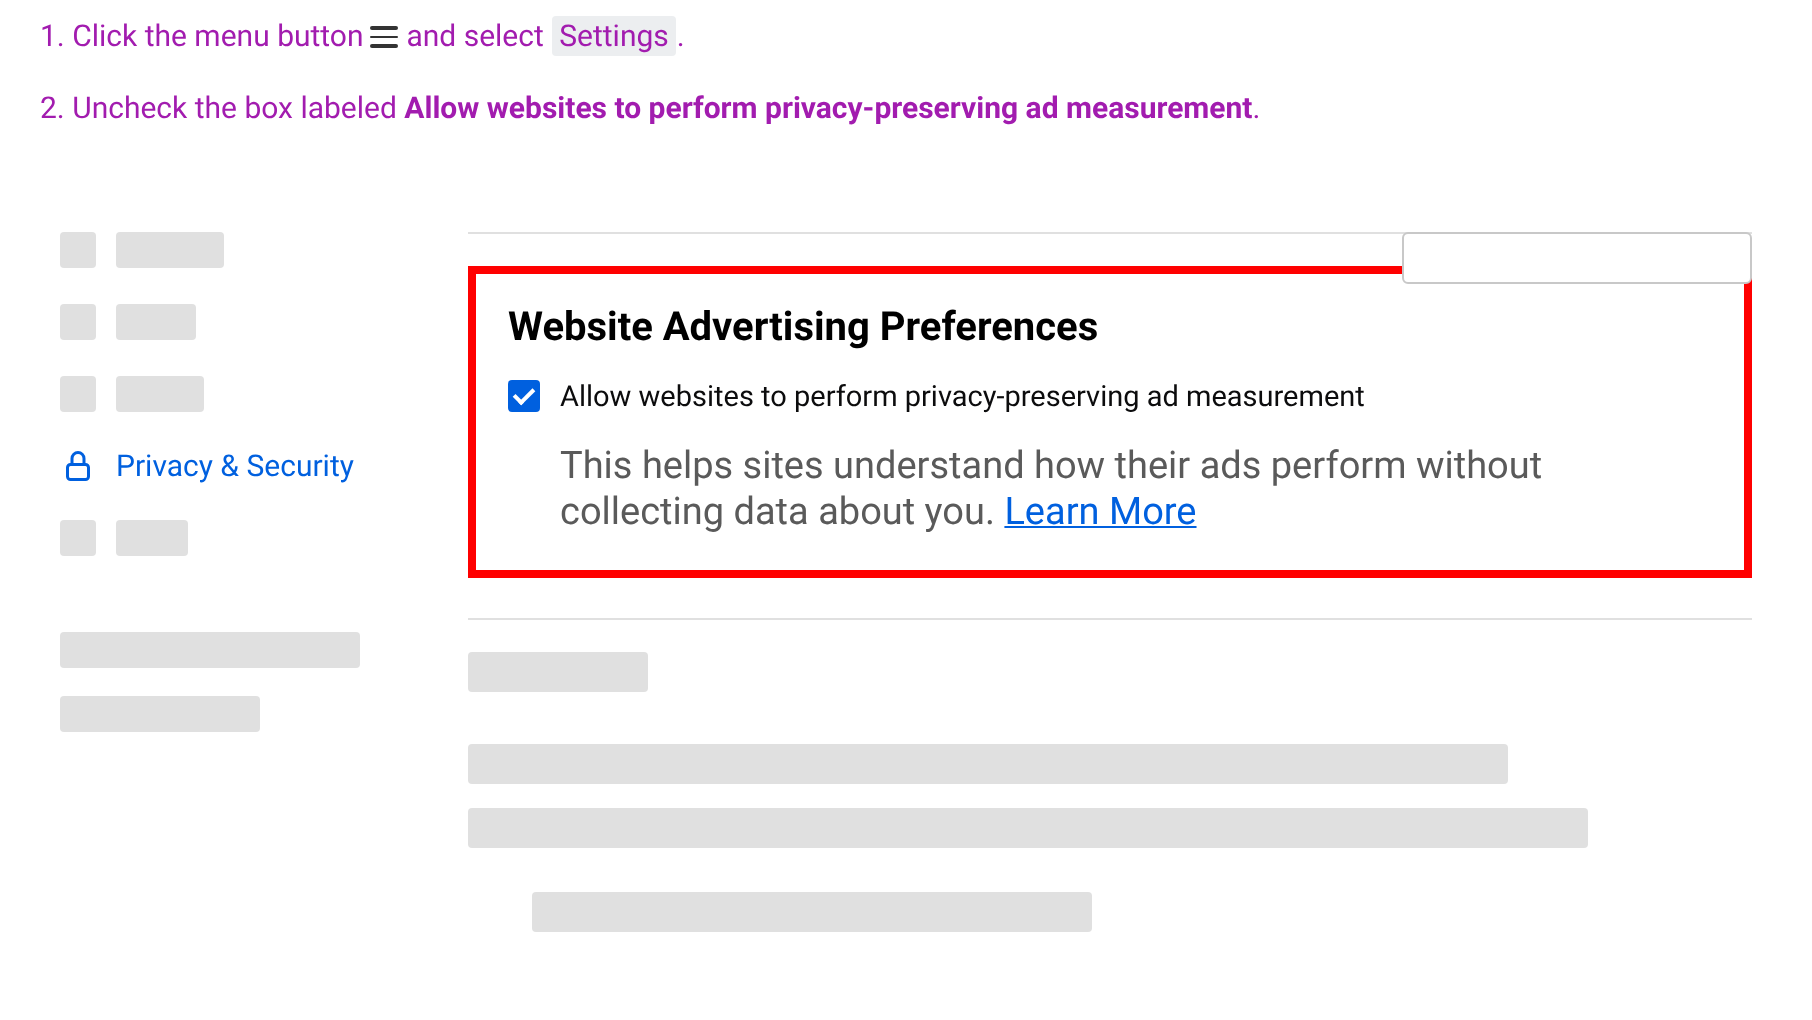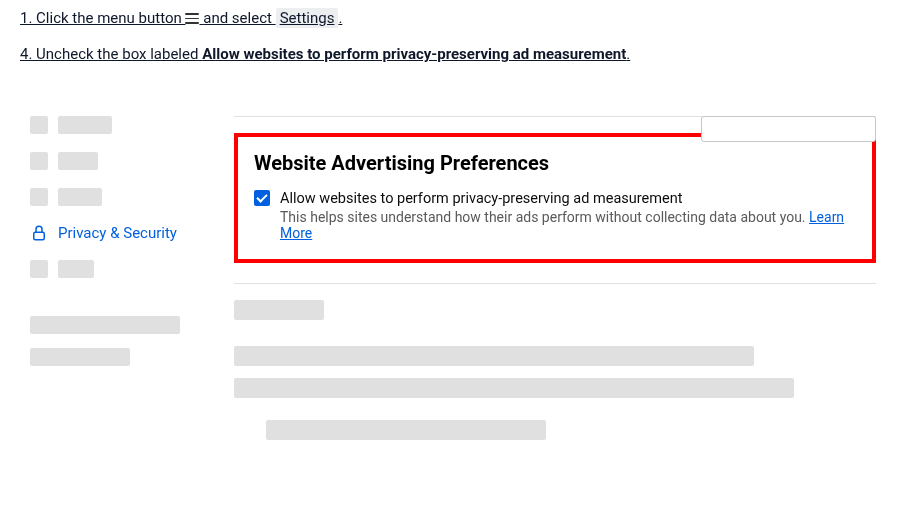--- a/index.html
+++ b/index.html
@@ -5,21 +5,21 @@
     * { box-sizing: border-box; margin: 0; padding: 0; }
     body {
       font-family: -apple-system, BlinkMacSystemFont, "Segoe UI", Roboto, Helvetica, Arial, sans-serif;
       background: #fff;
       color: #1c1e21;
       width: 906px;
       padding: 6px 20px 20px 20px;
     }
     
     .steps { margin-bottom: 30px; }
-    .step { font-size: 15px; line-height: 1.6; margin-bottom: 12px; color: #0f172a; text-decoration: underline; }
+    .step { font-size: 15px; line-height: 1.6; margin-bottom: 12px; color: #a21caf; }
     .inline-code {
       background: #eceef0;
       padding: 1px 4px;
       border-radius: 2px;
       font-size: 15px;
     }
     .italic { font-style: italic; }
     .bold { font-weight: 700; }
     
     .menu-icon {
@@ -87,36 +87,36 @@
     .cb::after {
       content: "";
       position: absolute;
       left: 5px; top: 1.5px;
       width: 4px; height: 8px;
       border: solid #fff;
       border-width: 0 2px 2px 0;
       transform: rotate(45deg);
     }
     .cb-text { font-size: 14.5px; color: #0c0c0d; line-height: 1.4; }
-    .cb-desc { font-size: 14px; color: #5a5a5a; margin-top: 0; }
+    .cb-desc { font-size: 19px; color: #5a5a5a; margin-top: 12px; }
     .learn-link { color: #0060df; text-decoration: underline; }
 
     .content-ph { background: #e0e0e0; border-radius: 2px; margin-bottom: 12px; }
   </style>
 </head>
 <body>
 
 <div class="steps">
   <div class="step">
     <span>1. Click the menu button </span>
     <span class="menu-icon"><span></span><span></span><span></span></span>
     <span> and select </span><span class="inline-code">Settings</span><span>.</span>
   </div>
   <div class="step">
-    <span>4. Uncheck the box labeled </span><span class="bold">Allow websites to perform privacy-preserving ad measurement</span><span>.</span>
+    <span>2. Uncheck the box labeled </span><span class="bold">Allow websites to perform privacy-preserving ad measurement</span><span>.</span>
   </div>
 </div>
 
 <div class="settings-container">
   <div class="search-box"></div>
 
   <div class="layout">
     <div class="sidebar">
       <div class="sb-item">
         <div class="sb-icon-ph"></div>

